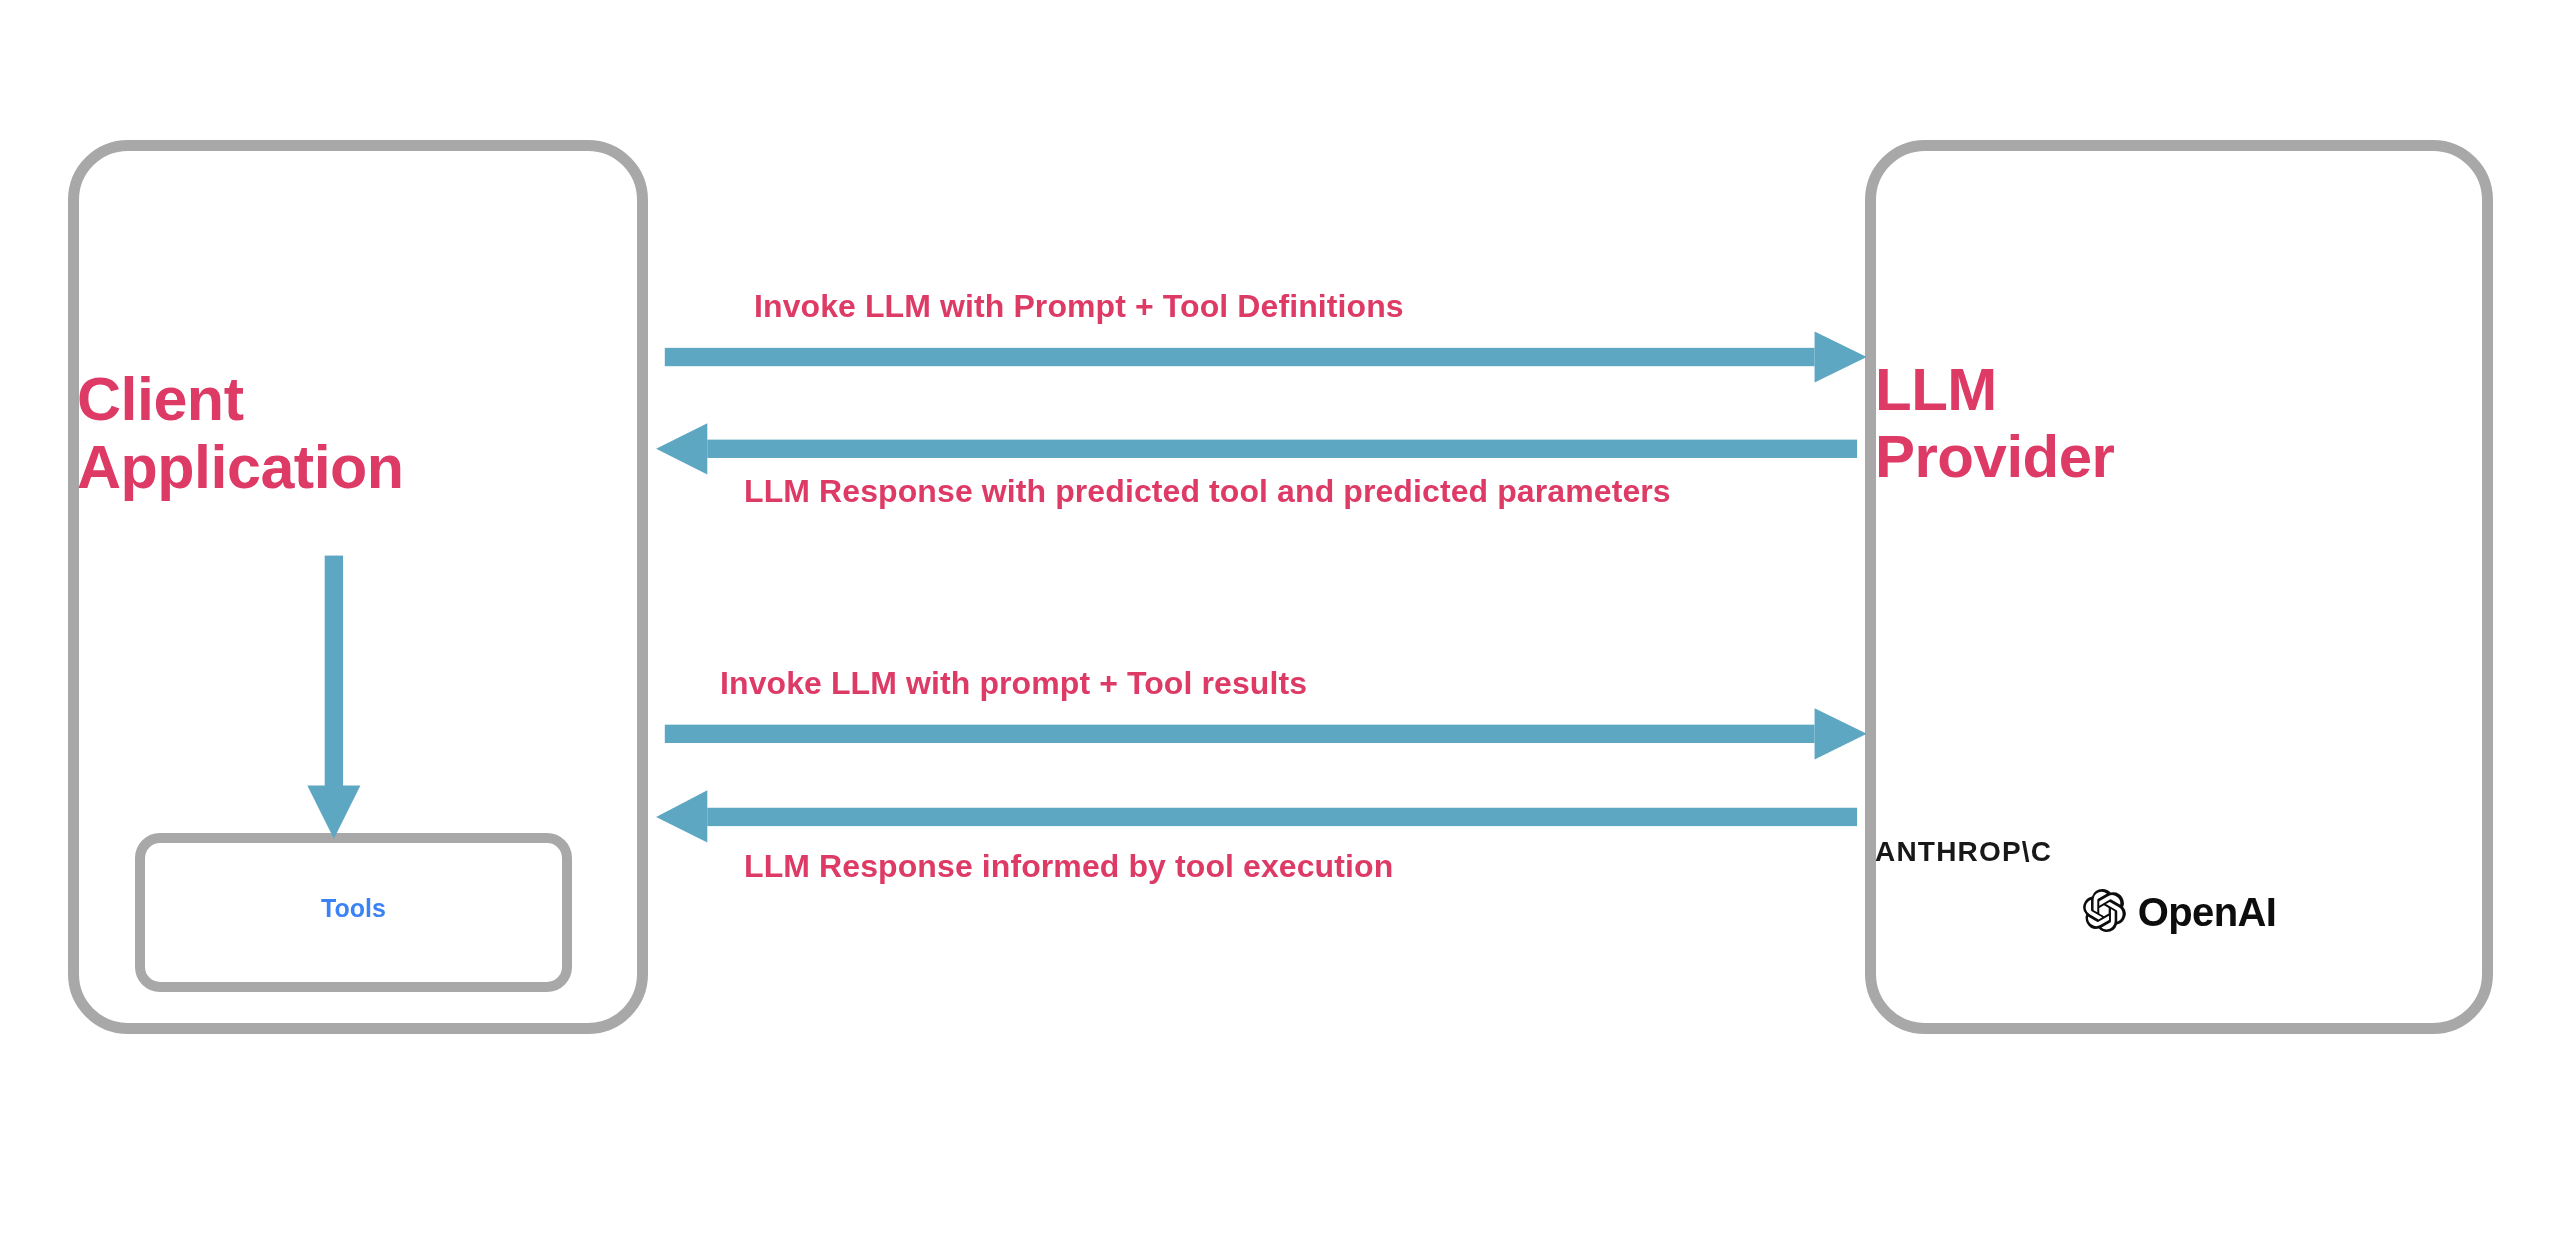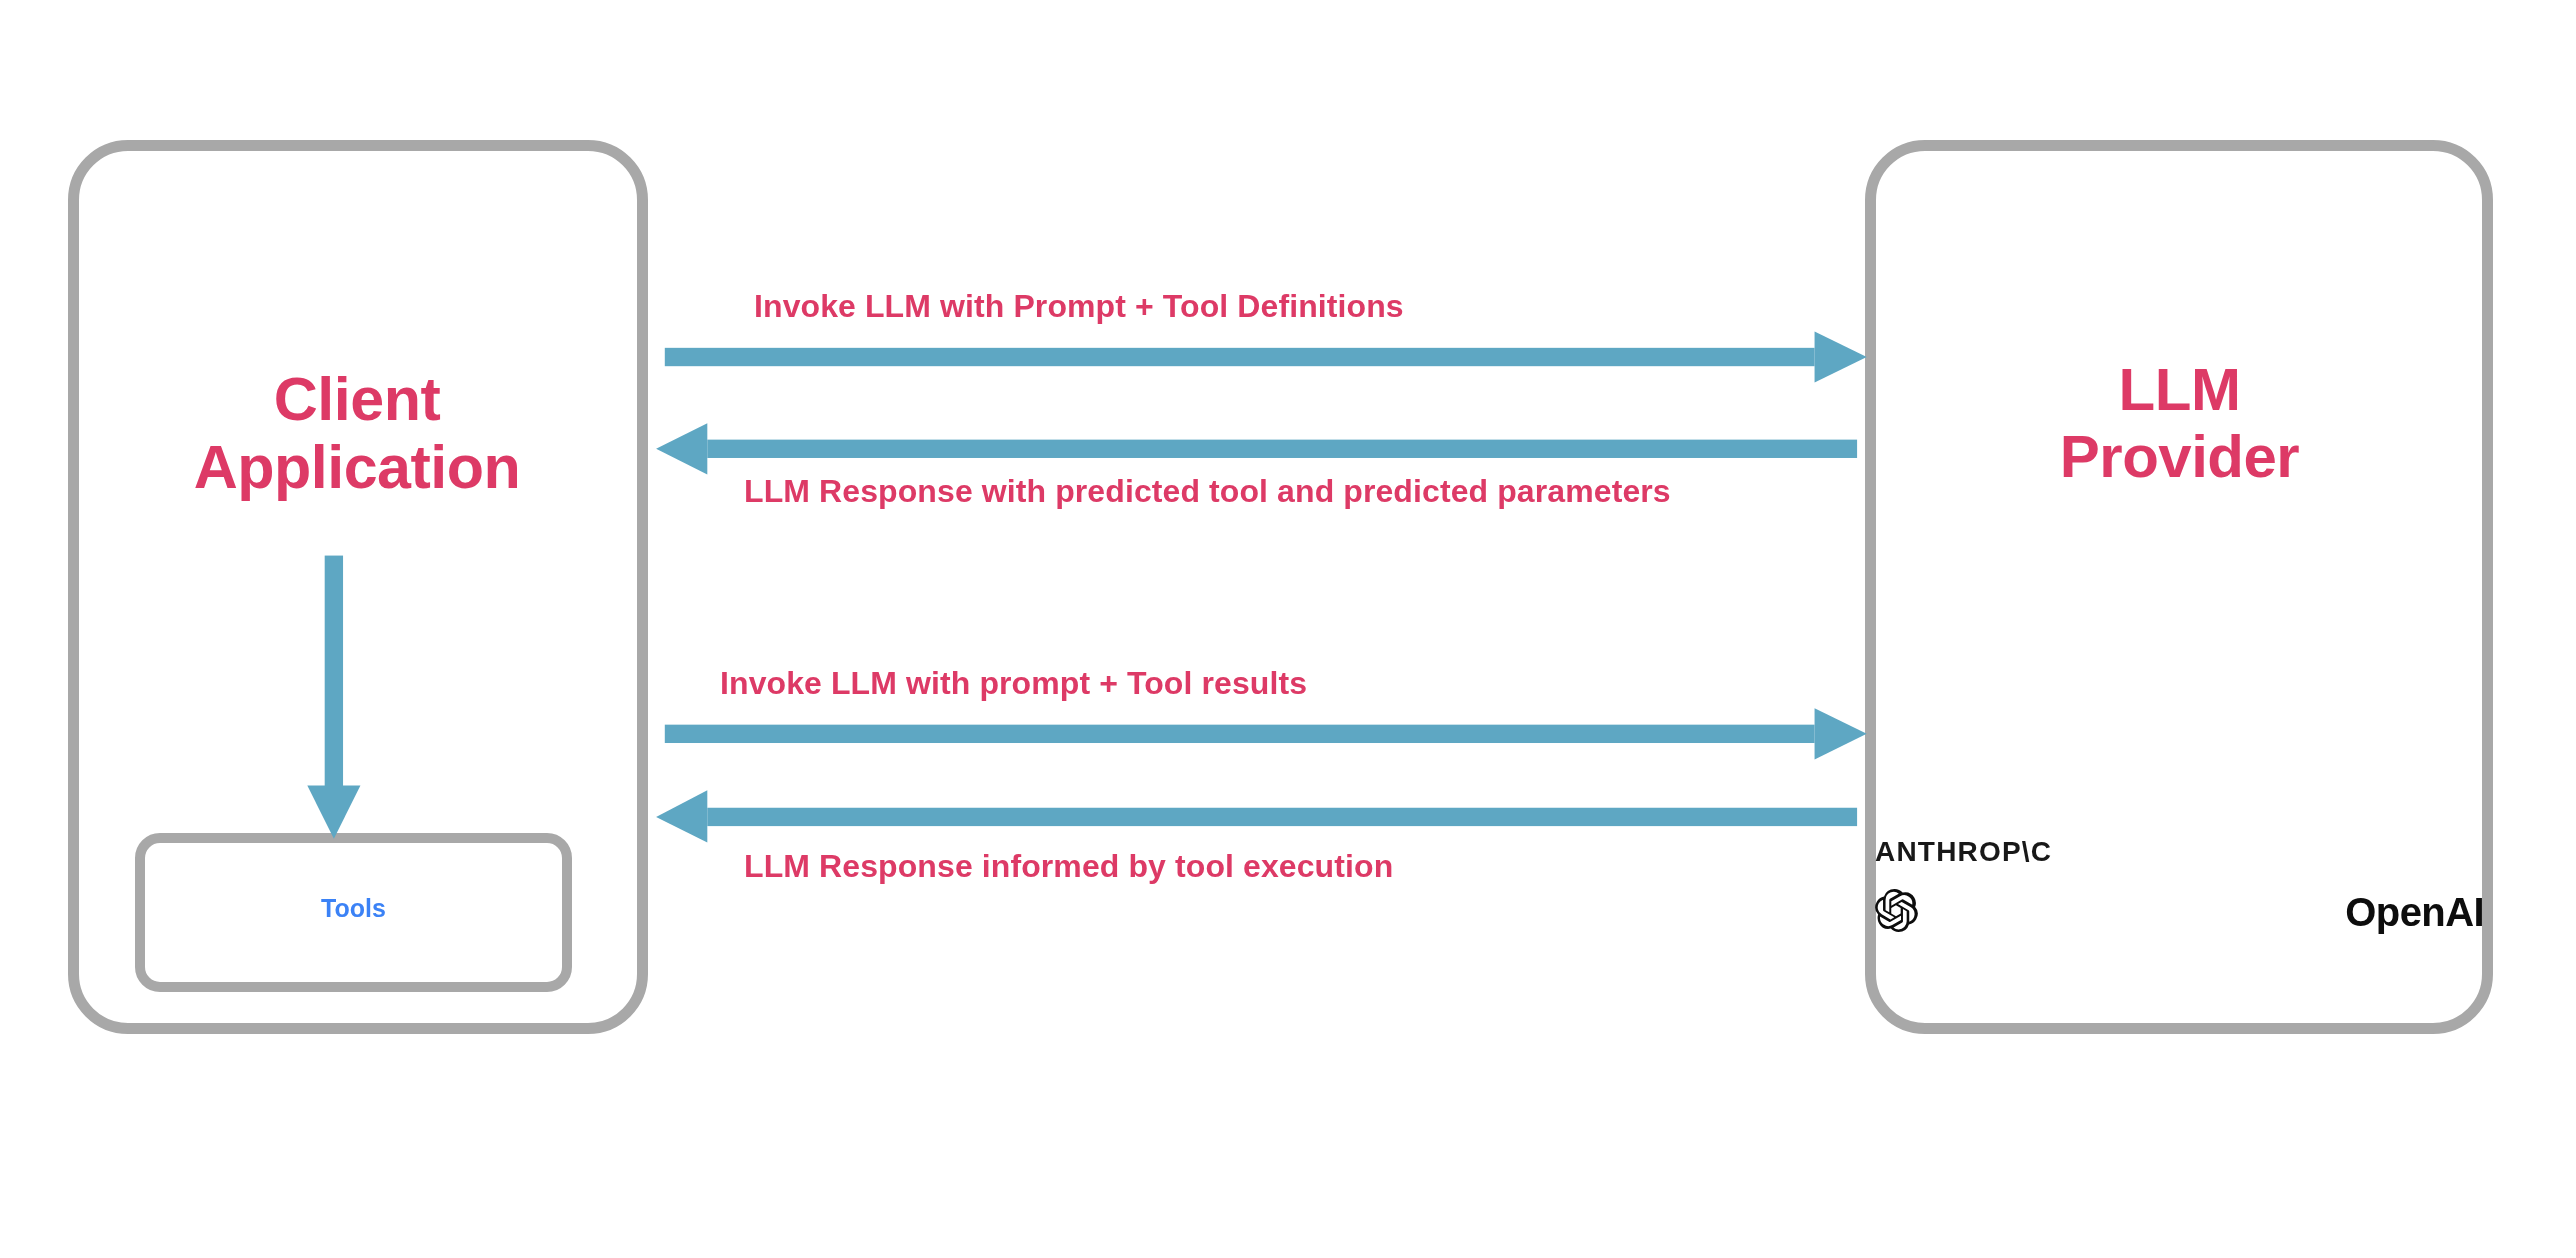--- a/index.html
+++ b/index.html
@@ -46,21 +46,20 @@
     width: 437px;
     height: 159px;
     background: #ffffff;
     border: 10.6px solid #a8a8a8;
     border-radius: 25px;
   }
 
   
   .node-title {
     position: absolute;
-    text-align: center;
     color: #dd3a66;
     font-weight: bold;
     line-height: 1.12;
     white-space: pre-line;
     letter-spacing: -0.5px;
   }
   #client-title {
     left: 77px;
     top: 365px;
     width: 560px;
@@ -131,21 +130,21 @@
     font-weight: bold;
     letter-spacing: 1.2px;
   }
   #openai-logo {
     position: absolute;
     left: 1875px;
     top: 889px;
     width: 609px;
     display: flex;
     align-items: center;
-    justify-content: space-between;
+    justify-content: center;
     gap: 12px;
   }
   #openai-wordmark {
     color: #0d0d0d;
     font-size: 40px;
     font-weight: bold;
     letter-spacing: -0.6px;
   }
 </style>
 </head>

